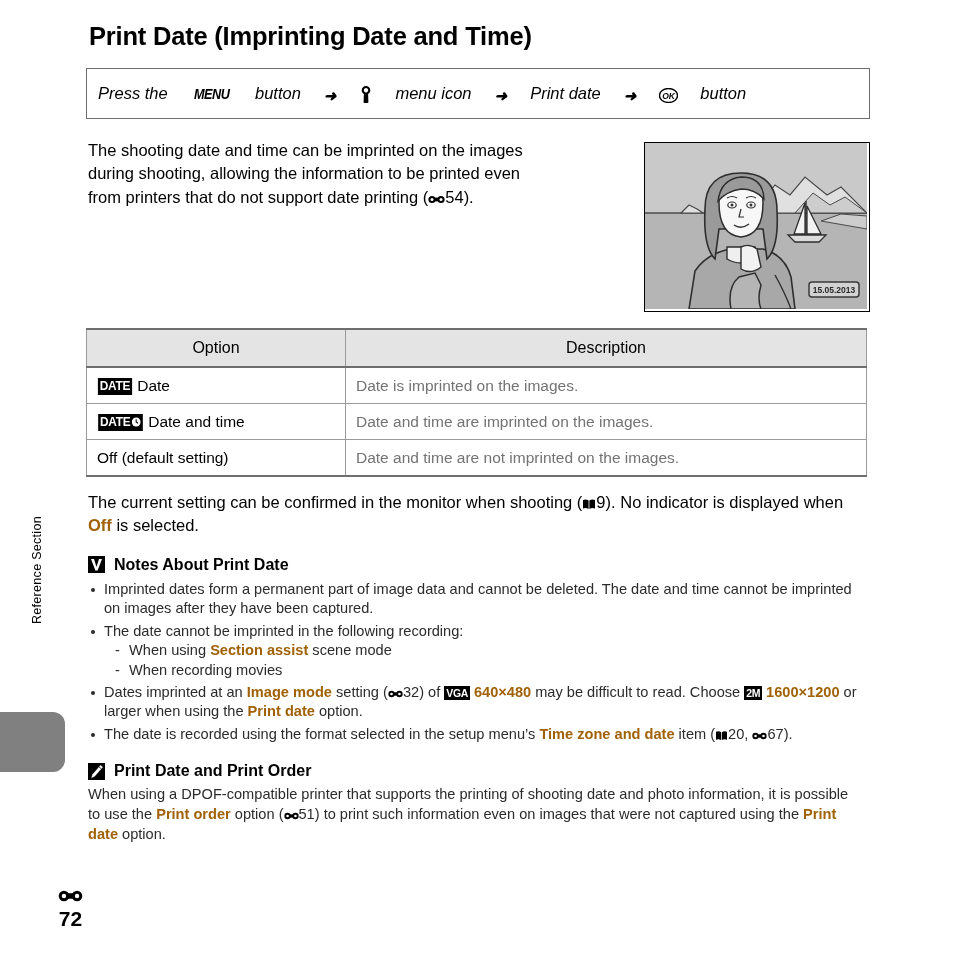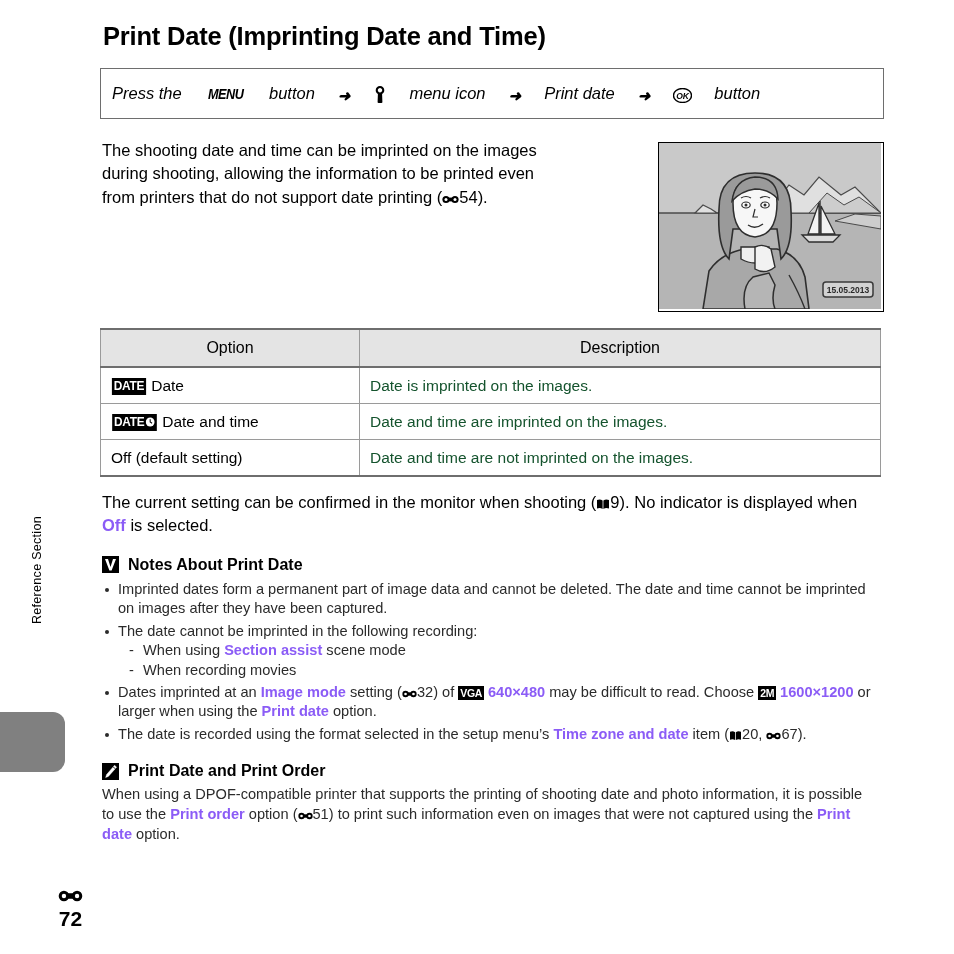--- a/index.html
+++ b/index.html
@@ -37,21 +37,21 @@
     text-align: center;
     font-size: 12.5px;
     letter-spacing: .3px;
     color: #000;
     white-space: nowrap;
   }
 
   
   #page {
     position: absolute;
-    left: 100px;
+    left: 86px;
     top: 0;
     width: 784px;
     height: 798px;
   }
 
   h1#page-title {
     margin: 0;
     padding: 22px 0 0 3px;
     font-size: 25.5px;
     font-weight: bold;
@@ -160,21 +160,21 @@
     background: #e4e4e4;
     text-align: center;
     border-top: 2px solid #6e6e6e;
     border-bottom: 2px solid #6e6e6e;
     font-size: 16px;
     height: 22px;
   }
   #options-table tbody tr td { height: 21px; }
   #options-table tbody tr:last-child td { border-bottom: 2px solid #6e6e6e; }
   #options-table .col-option { width: 238px; }
-  #options-table td.desc { color: #14532d; }
+  #options-table td.desc { color: #737373; }
 
   
   #after-table {
     margin-top: 14px;
     font-size: 16.5px;
     line-height: 1.42;
     padding-left: 2px;
     width: 770px;
   }
 
@@ -225,21 +225,21 @@
     top: 0;
   }
   #tip-body {
     font-size: 14.6px;
     line-height: 1.35;
     color: #2b2b2b;
     margin-top: 5px;
     padding-left: 2px;
     width: 768px;
   }
-  b, strong { font-weight: bold; color: #8b5cf6; }
+  b, strong { font-weight: bold; color: #a16207; }
 
   
   #footer {
     position: absolute;
     left: 58px;
     top: 888px;
     display: flex;
     align-items: center;
     gap: 3px;
     font-size: 21px;

